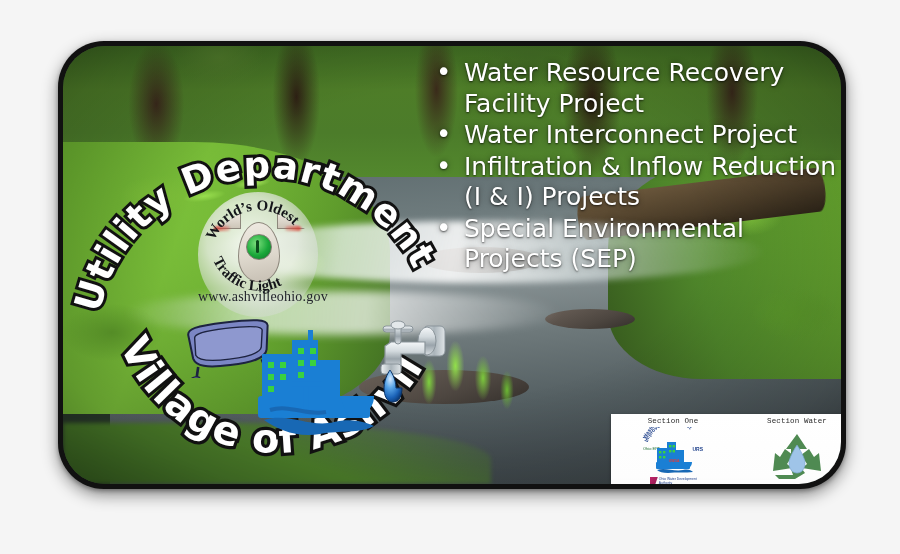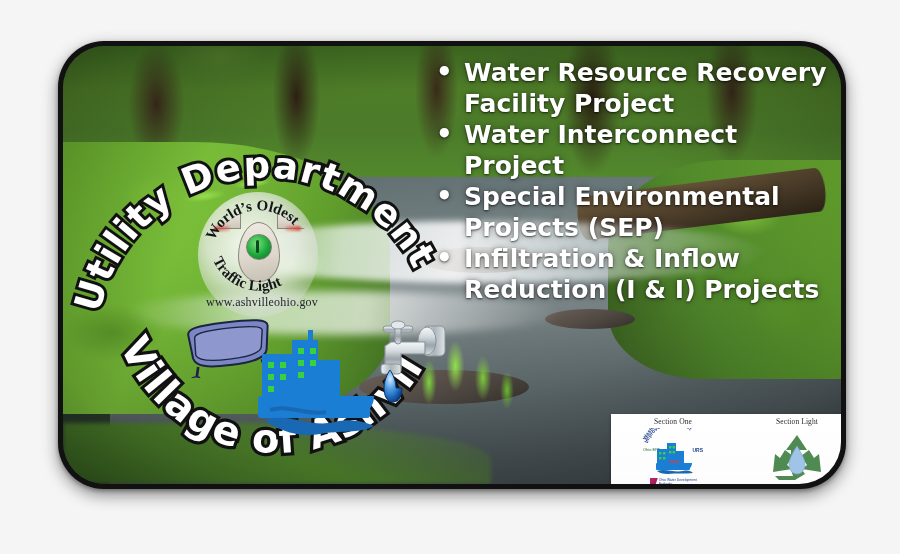--- a/index.html
+++ b/index.html
@@ -268,25 +268,25 @@
     left: 58px;
     top: 48px;
     width: 3px;
     height: 13px;
     background: #0a4c1b;
     border-radius: 2px;
   }
   #em-url {
     position: absolute;
     left: 0;
-    top: 103px;
+    top: 97px;
     width: 120px;
     text-align: right;
     font-family: "Liberation Serif", serif;
-    font-size: 12px;
+    font-size: 14px;
     color: #23252c;
     letter-spacing: 0.2px;
   }
 
   
   #bathtub { position: absolute; left: 107px; top: 252px; width: 100px; height: 62px; }
   
   #plant-logo { position: absolute; left: 175px; top: 262px; width: 140px; height: 112px; }
   
   #faucet { position: absolute; left: 288px; top: 248px; width: 90px; height: 116px; }
@@ -314,21 +314,21 @@
   }
   #bullets {
     list-style: none;
     margin: 0;
     padding: 0 0 0 8px;
   }
   #bullets li {
     position: relative;
     color: #ffffff;
     font-family: "DejaVu Sans", sans-serif;
-    font-weight: 700;
+    font-weight: 400;
     font-size: 25px;
     line-height: 1.22;
     padding-left: 38px;
     margin-bottom: 1px;
     text-shadow: 0 1px 2px rgba(0,0,0,0.6), 0 0 6px rgba(0,0,0,0.4);
   }
   #bullets li::before {
     content: "•";
     position: absolute;
     left: 10px;
@@ -349,21 +349,21 @@
   }
   .section-cell {
     flex: 1;
     display: flex;
     flex-direction: column;
     align-items: center;
     padding-top: 3px;
     box-sizing: border-box;
   }
   .sec-head {
-    font-family: Liberation Serif, serif;
+    font-family: Liberation Mono, monospace;
     font-size: 7.5px;
     color: #2b2b2b;
     letter-spacing: 0.1px;
   }
   .sec-art {
     width: 62px;
     height: 58px;
     margin-top: 2px;
     position: relative;
   }
@@ -582,22 +582,22 @@
           <path d="M29,68 C29,58 23,50 23,50 C23,50 17,58 17,68 C17,76 20,82 26,82
                    C32,82 35,76 35,68 Z" transform="translate(6,8)" fill="url(#dropg)" stroke="#0b3366" stroke-width="1"></path>
         </svg>
       </div>
 
       <div id="right-block">
 
         <ul id="bullets">
           <li>Water Resource Recovery Facility Project</li>
           <li>Water Interconnect Project</li>
+          <li>Infiltration &amp; Inflow Reduction (I &amp; I) Projects</li>
           <li>Special Environmental Projects (SEP)</li>
-          <li>Infiltration &amp; Inflow Reduction (I &amp; I) Projects</li>
         </ul>
       </div>
 
       <div id="sections-panel">
 
         <div class="section-cell">
           <div class="sec-head">Section One</div>
           <div class="sec-art">
             <svg class="s1-top-arc" viewBox="0 0 62 20">
               <defs>
@@ -641,21 +641,21 @@
             <div class="s1-badge-b">
               <div class="sw"></div>
               <div class="tx">Ohio Water Development Authority</div>
             </div>
           </div>
 
         </div>
 
 
         <div class="section-cell">
-          <div class="sec-head">Section Light</div>
+          <div class="sec-head">Section Water</div>
           <div class="sec-art">
             <svg class="s3-wrap" viewBox="0 0 56 50">
               <g fill="#4f8a52">
                 <path d="M28,3 L38,18 L31,18 L31,25 L22,25 L22,18 L17,18 Z" transform="rotate(0 28 18)"></path>
                 <path d="M4,40 L6,22 L11,26 L16,18 L24,24 L18,33 L23,37 Z"></path>
                 <path d="M52,40 L50,22 L45,26 L40,18 L32,24 L38,33 L33,37 Z"></path>
                 <path d="M6,44 L24,44 L22,38 L30,34 L36,42 L26,48 L10,48 Z"></path>
               </g>
               <path d="M28,14 C28,14 20,26 20,32 C20,38 23.5,42 28,42 C32.5,42 36,38 36,32
                        C36,26 28,14 28,14 Z" fill="#9fc4e8" stroke="#7fa9d4" stroke-width="0.7"></path>

